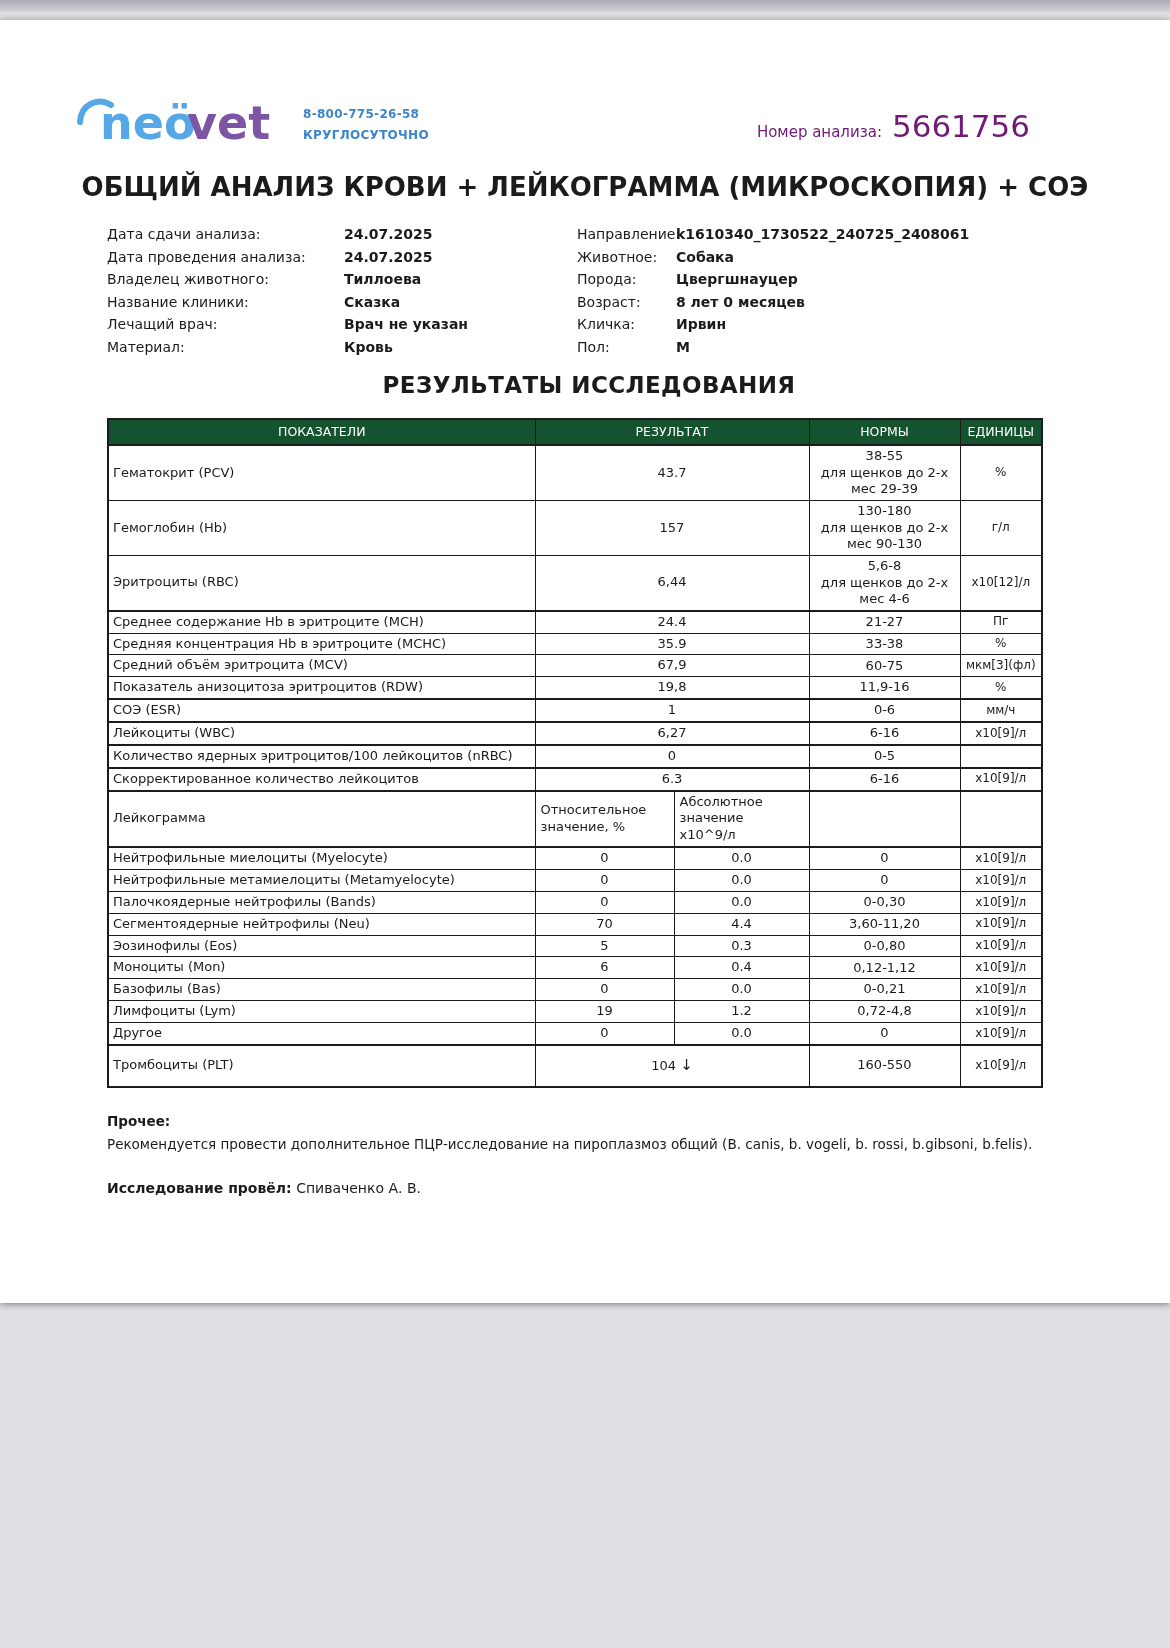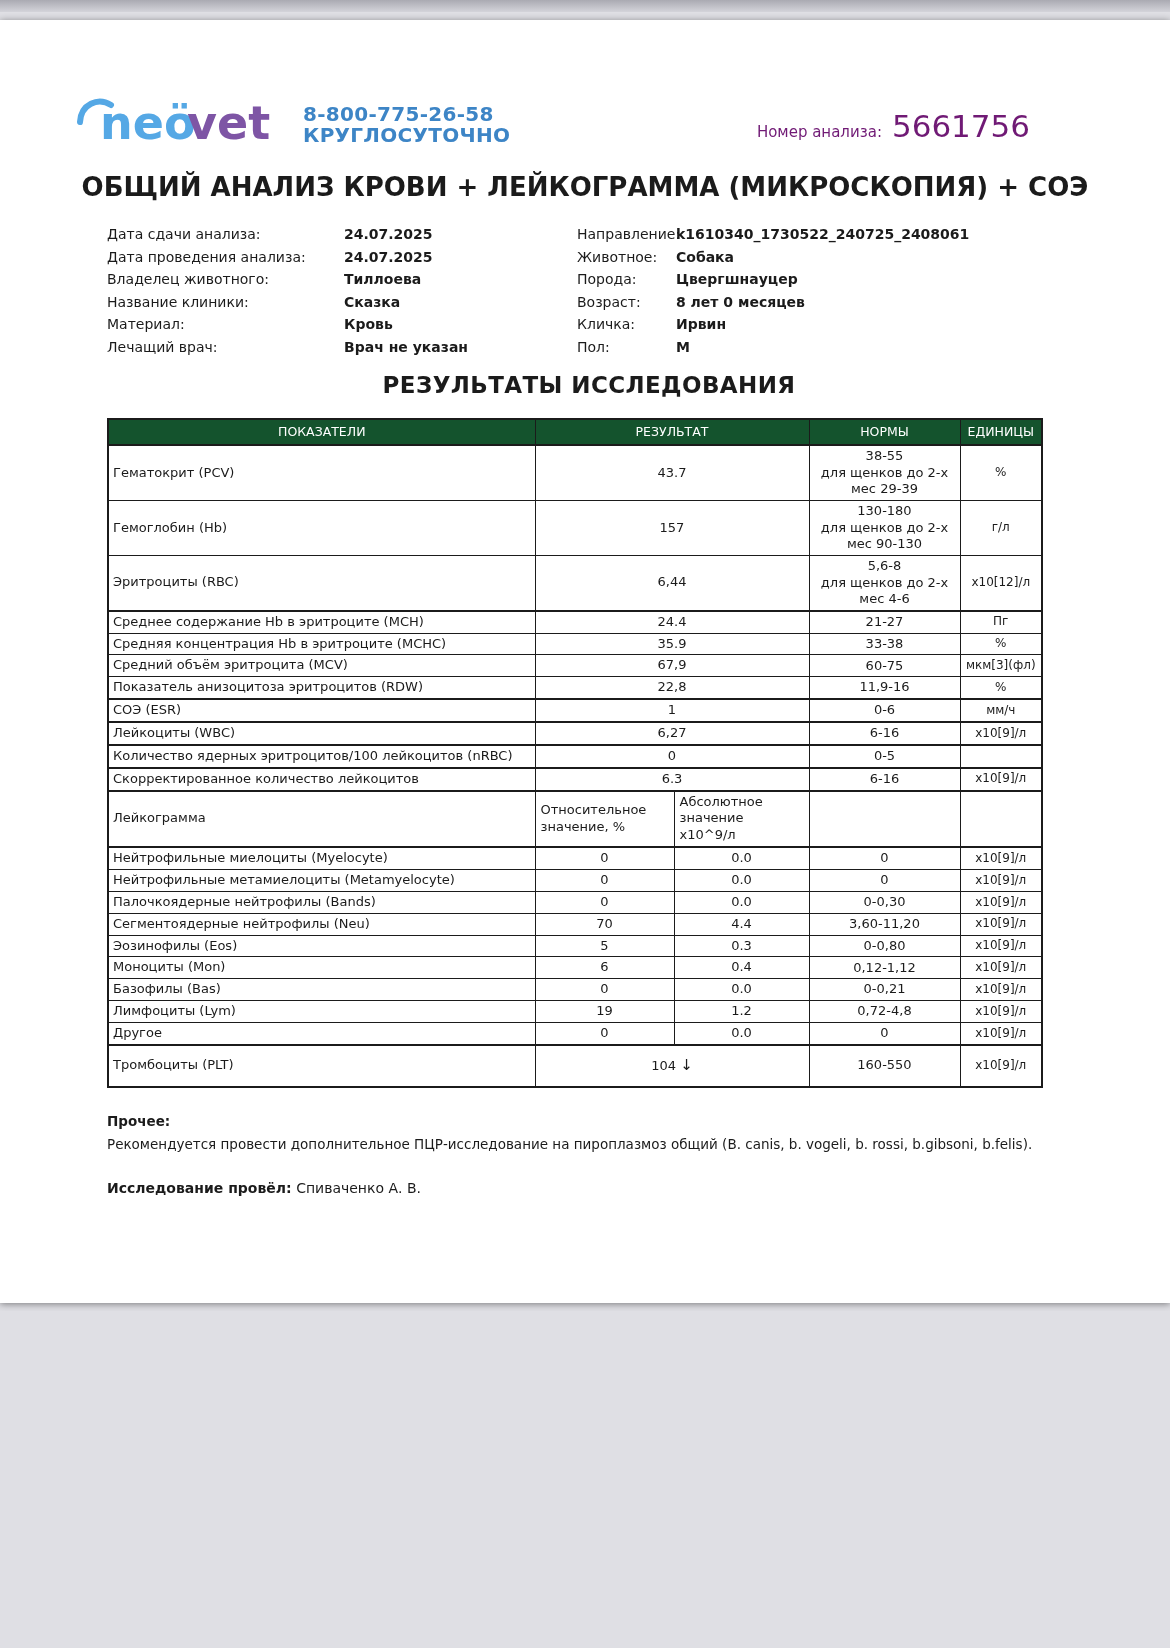--- a/index.html
+++ b/index.html
@@ -2,21 +2,21 @@
 <html><head>
 <meta charset="utf-8">
 <style>
   html,body{margin:0;padding:0;background:#dfdfe4;font-family:"DejaVu Sans","Liberation Sans",sans-serif;color:#1b1b1b;}
   .viewport{width:1170px;margin:0 auto;}
   .topband{height:12px;background:linear-gradient(#aaaab2,#d4d4da);}
   .page{position:relative;width:1154px;height:1283px;margin:8px auto;background:#ffffff;box-shadow:0 1px 7px rgba(0,0,0,.45);padding-left:16px;}
 
   
   .logo{position:absolute;left:74px;top:72px;}
-  .phone-block{position:absolute;left:303px;top:84px;color:#3d85c6;font-weight:bold;font-size:20px;line-height:21px;letter-spacing:.3px;}
+  .phone-block{position:absolute;left:303px;top:84px;color:#3d85c6;font-weight:bold;font-size:12px;line-height:21px;letter-spacing:.3px;}
   .num-block{position:absolute;right:140px;top:88px;display:flex;align-items:baseline;gap:10px;color:#701a75;}
   .num-label{font-size:15px;}
   .num-value{font-size:31px;}
 
   .doc-title{position:absolute;left:0;top:152px;width:100%;text-align:center;font-size:26px;font-weight:bold;}
 
   
   .info-left{position:absolute;left:107px;top:203px;}
   .info-right{position:absolute;left:577px;top:203px;}
   .info-row{display:flex;line-height:22.5px;font-size:14px;}
@@ -88,26 +88,26 @@
         </div>
       <div class="info-row">
           <span class="ilbl">Владелец животного:</span>
           <span class="ival">Тиллоева</span>
         </div>
       <div class="info-row">
           <span class="ilbl">Название клиники:</span>
           <span class="ival">Сказка</span>
         </div>
       <div class="info-row">
+          <span class="ilbl">Лечащий врач:</span>
+          <span class="ival">Врач не указан</span>
+        </div>
+      <div class="info-row">
           <span class="ilbl">Материал:</span>
           <span class="ival">Кровь</span>
-        </div>
-      <div class="info-row">
-          <span class="ilbl">Лечащий врач:</span>
-          <span class="ival">Врач не указан</span>
         </div>
     </div>
 
     <div class="info-right">
       <div class="info-row">
           <span class="ilbl">Направление:</span>
           <span class="ival">k1610340_1730522_240725_2408061</span>
         </div>
       <div class="info-row">
           <span class="ilbl">Животное:</span>
@@ -188,21 +188,21 @@
               <td class="unt">%</td>
             </tr>
           <tr>
               <td class="nm">Средний объём эритроцита (MCV)</td>
               <td class="res" colspan="2">67,9</td>
               <td class="nrm">60-75</td>
               <td class="unt">мкм[3](фл)</td>
             </tr>
           <tr>
               <td class="nm">Показатель анизоцитоза эритроцитов (RDW)</td>
-              <td class="res" colspan="2">22,8</td>
+              <td class="res" colspan="2">19,8</td>
               <td class="nrm">11,9-16</td>
               <td class="unt">%</td>
             </tr>
           <tr class="thick">
               <td class="nm">СОЭ (ESR)</td>
               <td class="res" colspan="2">1</td>
               <td class="nrm">0-6</td>
               <td class="unt">мм/ч</td>
             </tr>
           <tr class="thick">

